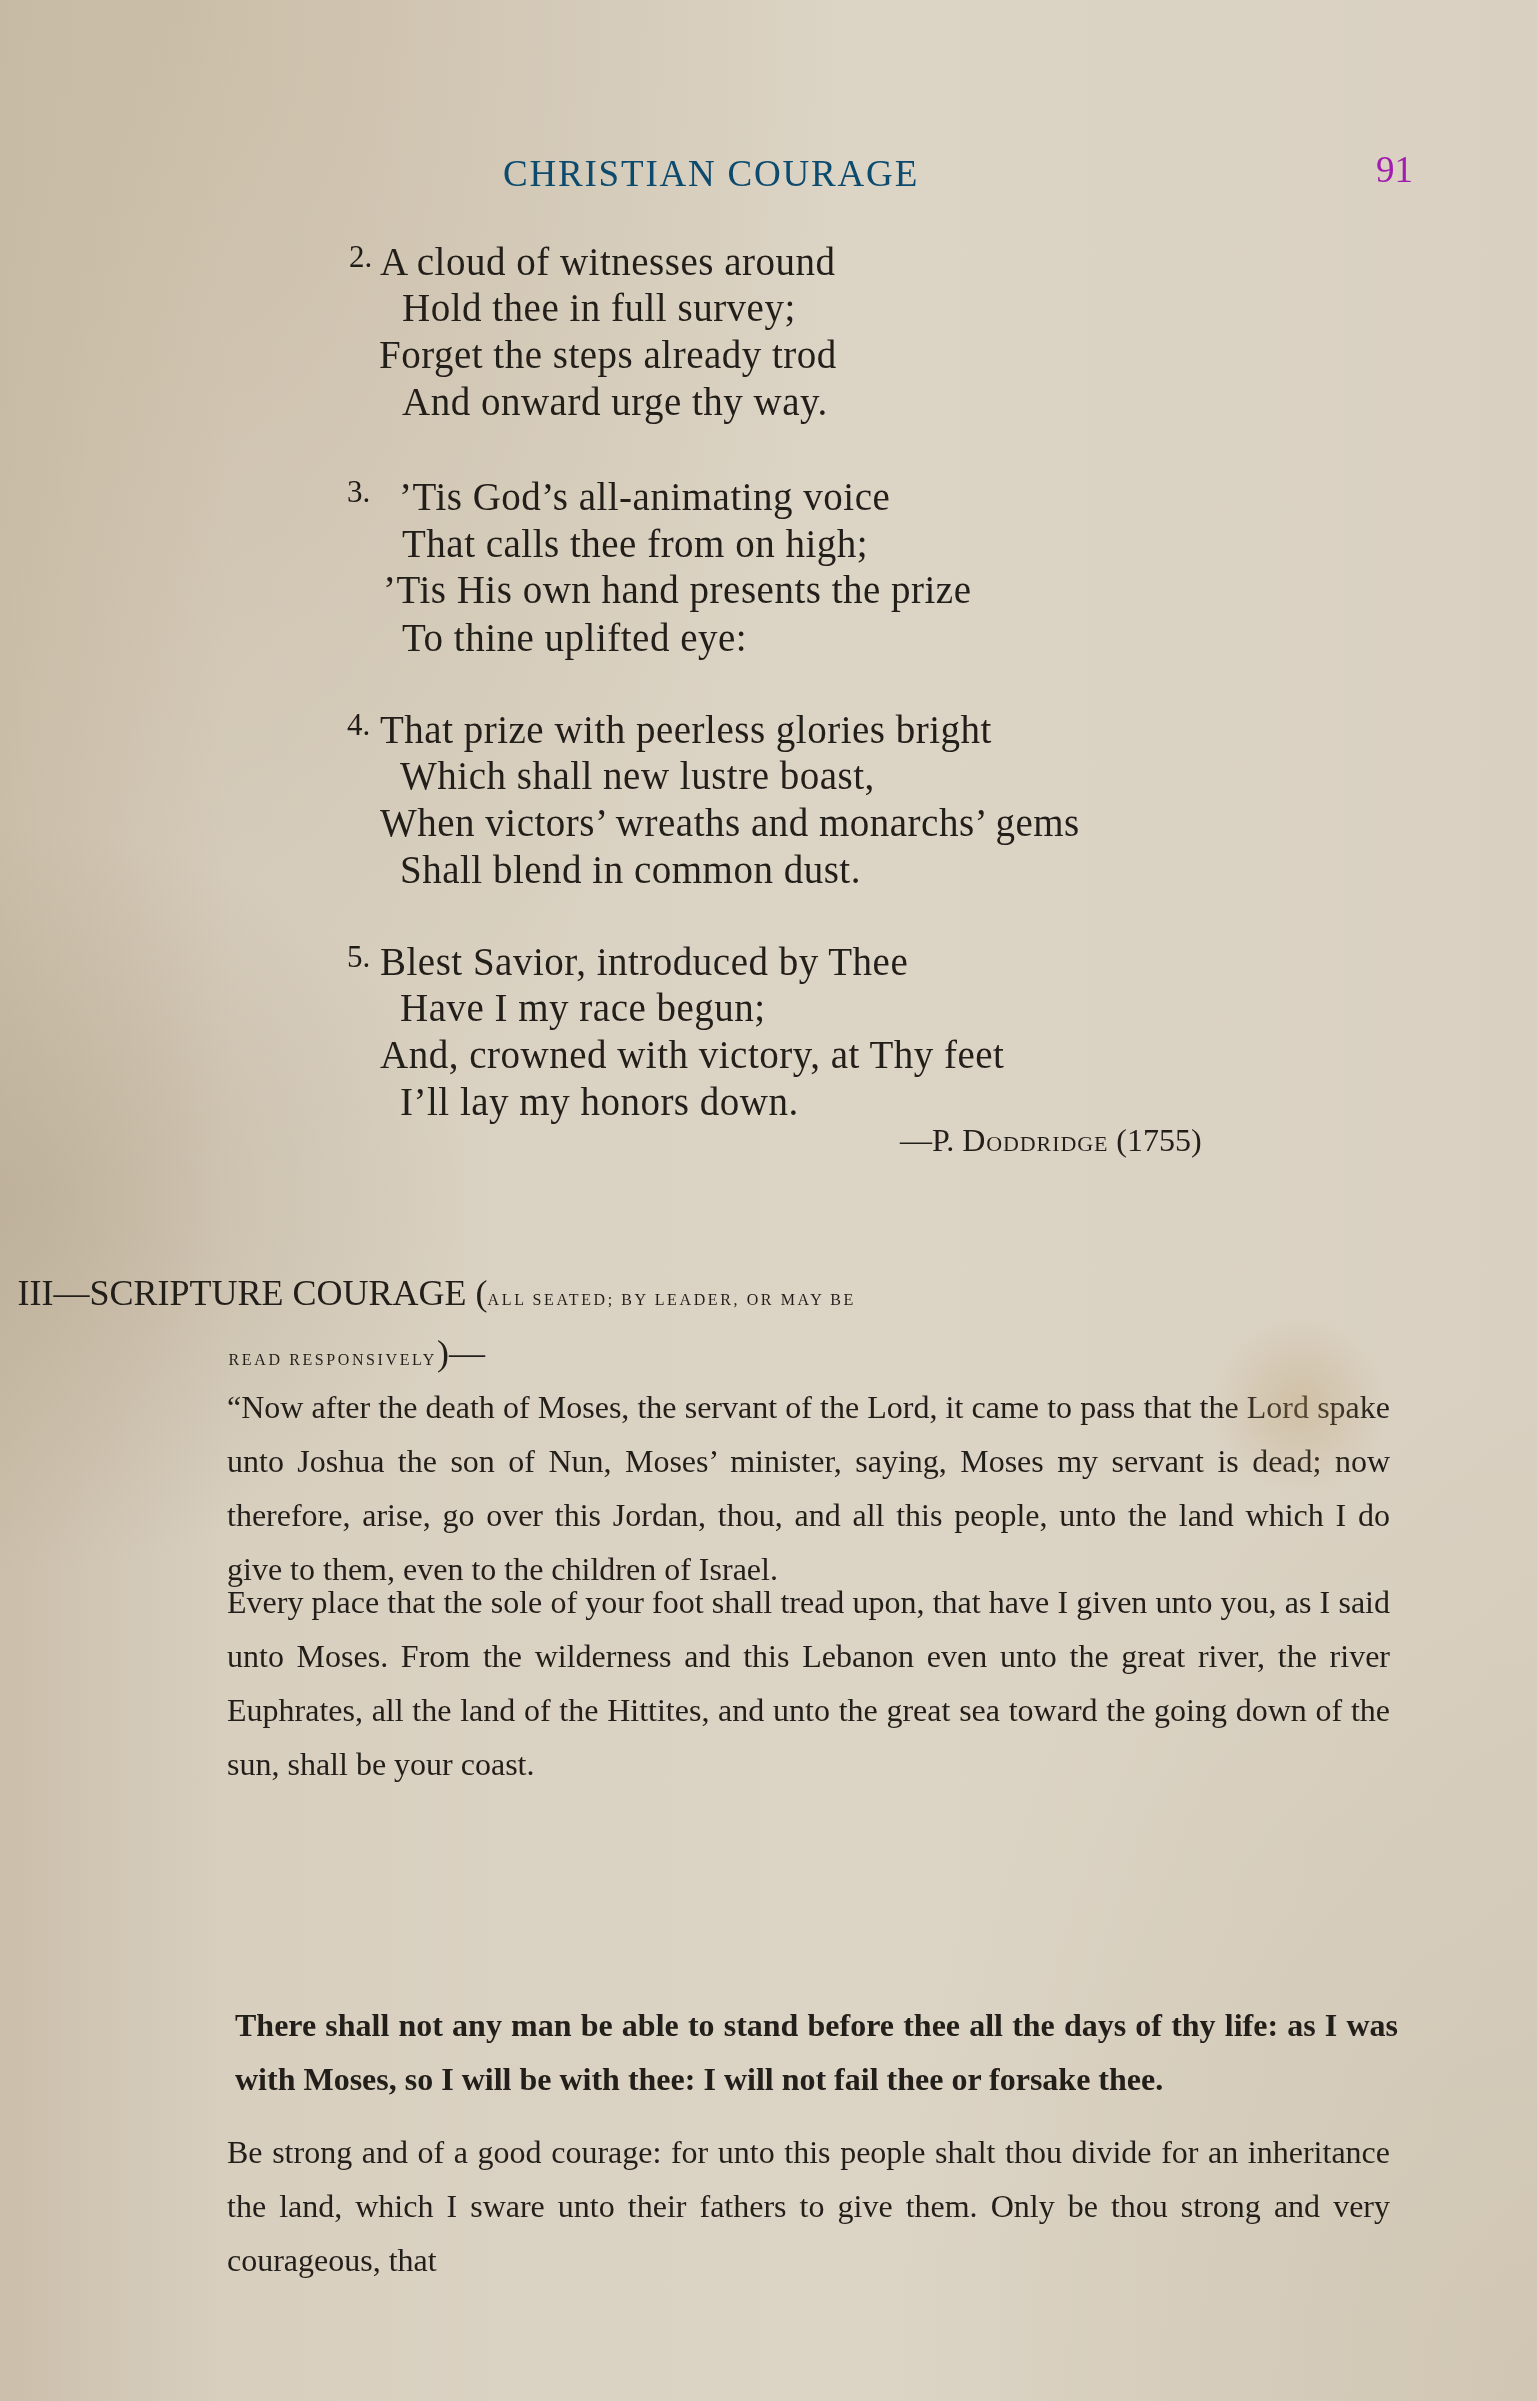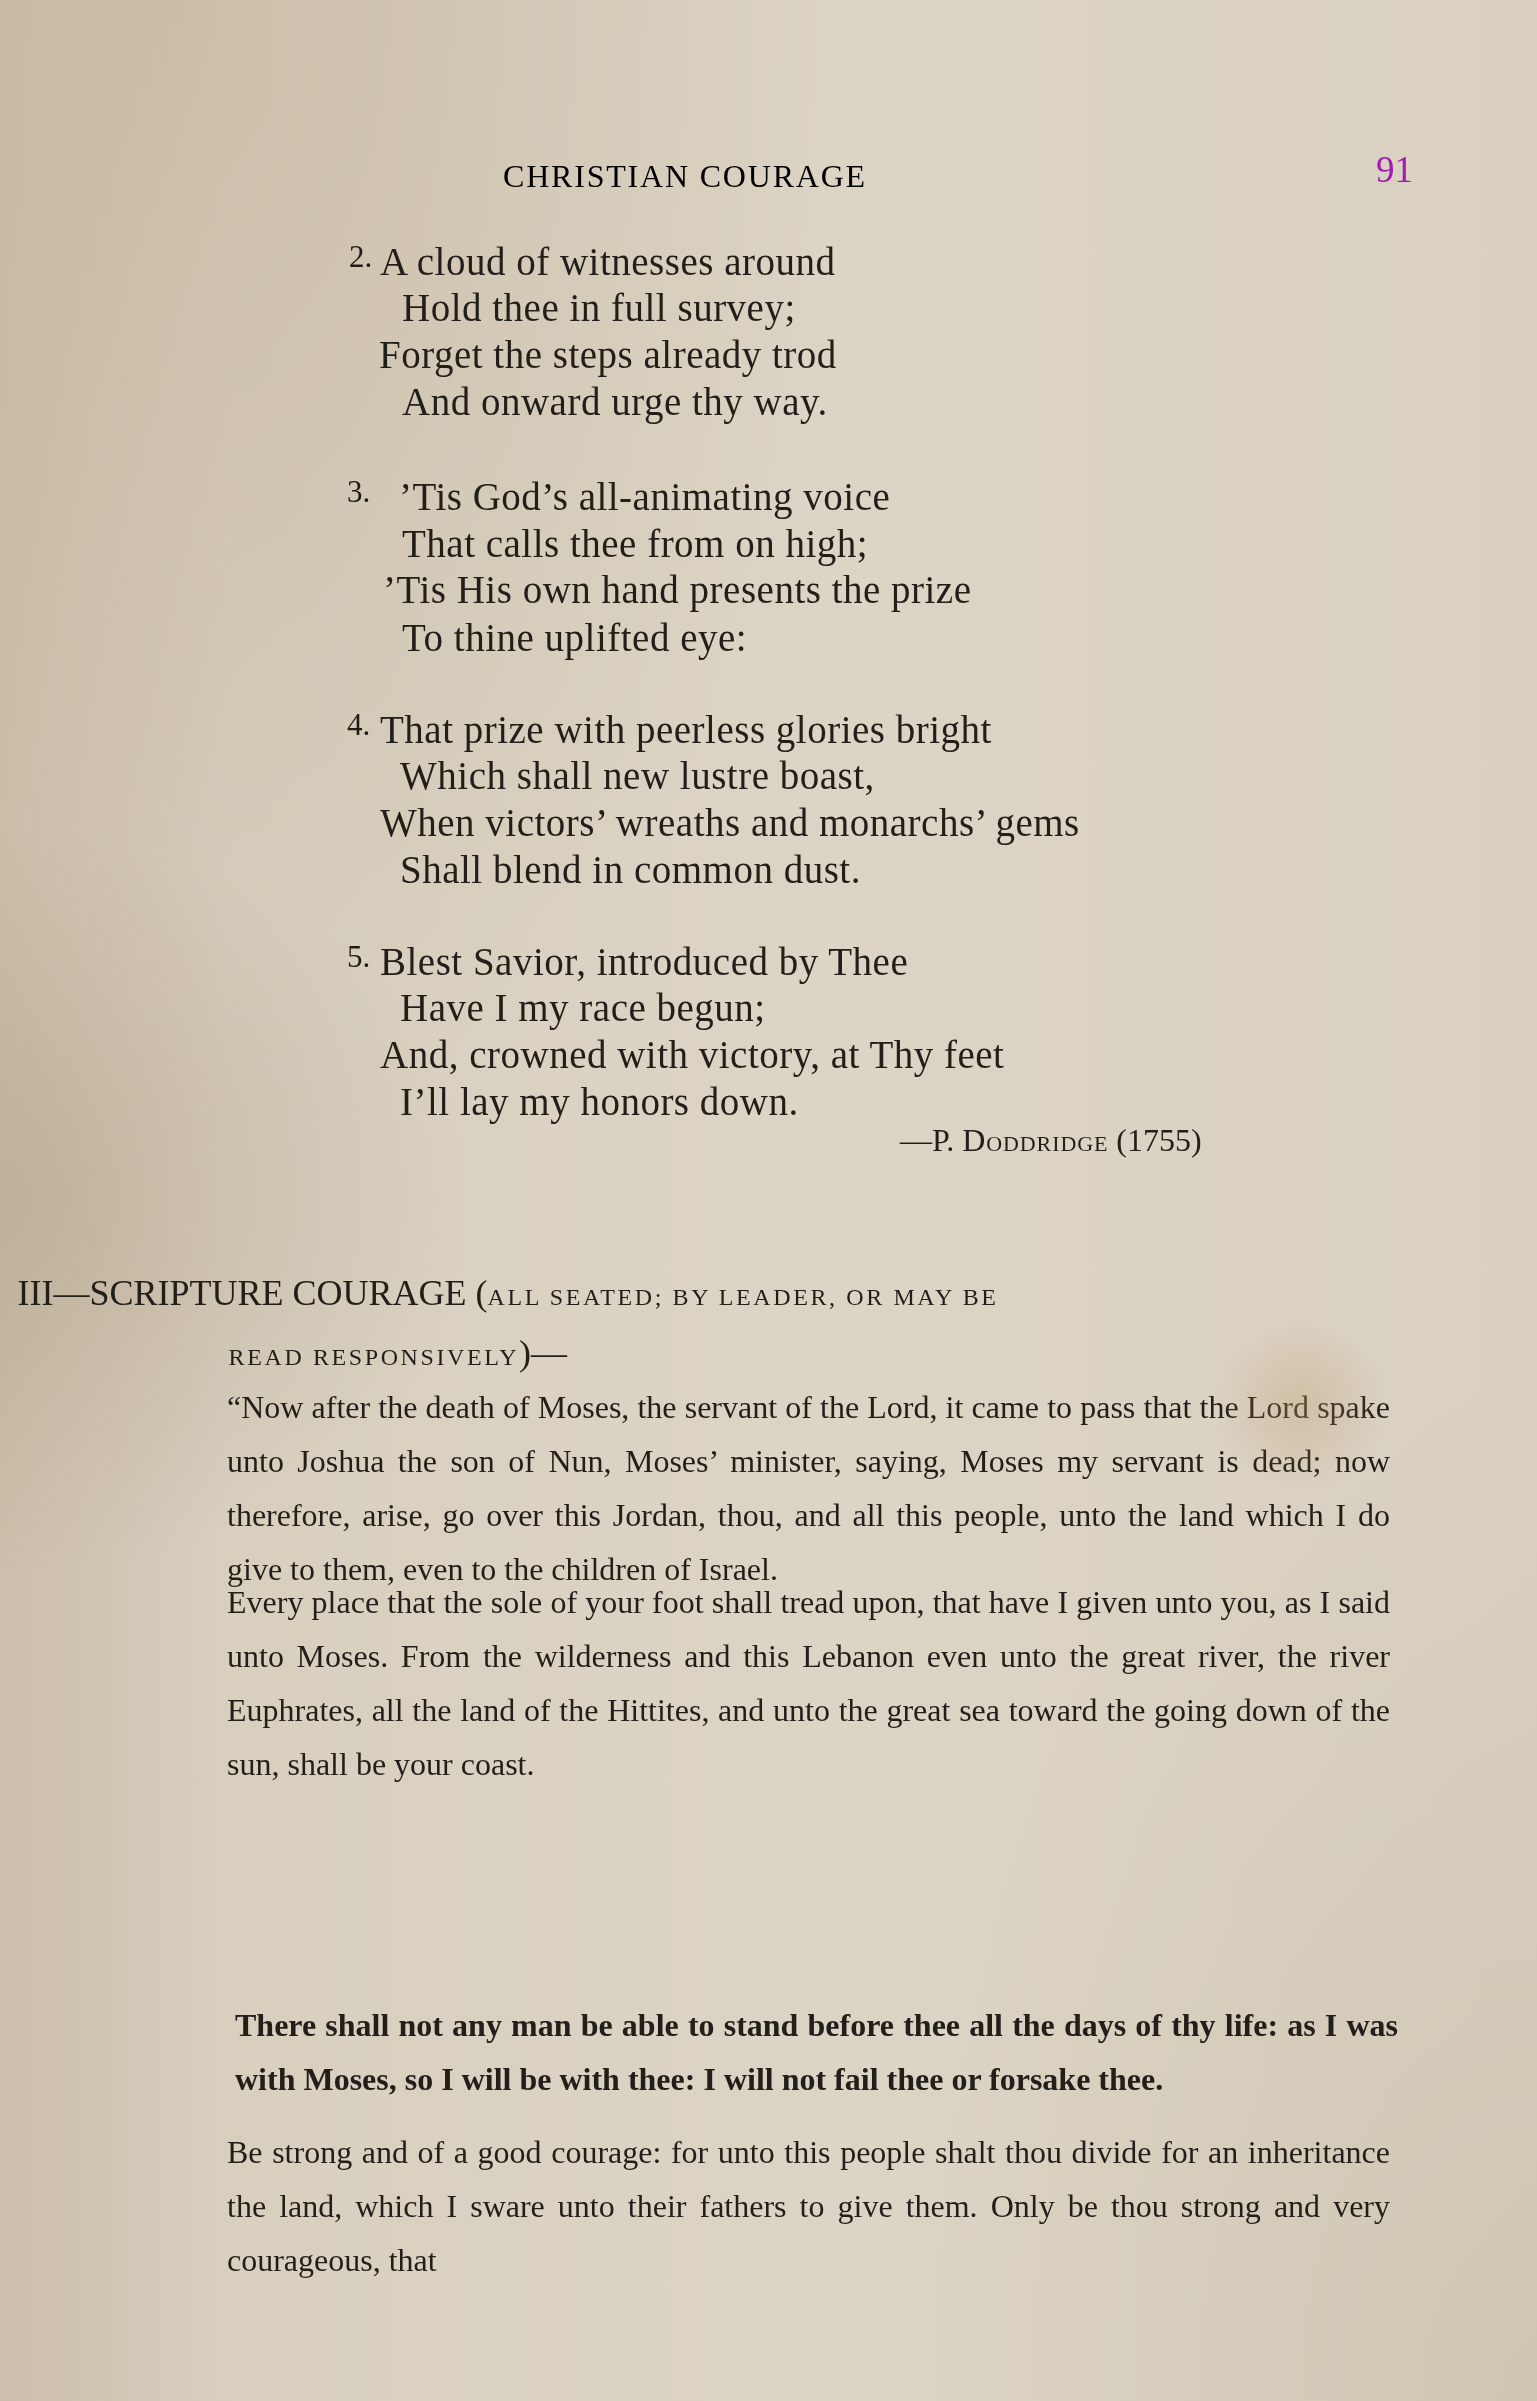--- a/index.html
+++ b/index.html
@@ -14,22 +14,22 @@
     font-family: "Liberation Serif", "DejaVu Serif", serif;
     color: #1f1b17;
     position: relative;
   }
   .page { position: absolute; inset: 0; }
 
   .running-head {
     position: absolute; top: 148px; left: 0; width: 100%;
   }
   .running-title {
-    position: absolute; left: 503px; top: 10px;
-    font-size: 32px; letter-spacing: 1.8px; color: #000000;
+    position: absolute; left: 503px; top: 4px;
+    font-size: 37px; letter-spacing: 1.8px; color: #0c4a6e;
   }
   .page-number {
     position: absolute; left: 1376px; top: 0;
     font-size: 37px; color: #a21caf;
   }
 
   .hymn { position: absolute; left: 0; top: 0; width: 100%; }
   .stanza { position: absolute; left: 0; width: 100%; }
   .line {
     position: absolute; white-space: nowrap;
@@ -41,21 +41,21 @@
     position: absolute; left: 900px; top: 1122px;
     font-size: 32px; white-space: nowrap; color: #221e19;
   }
   .attribution .sc { font-variant: small-caps; letter-spacing: 0.9px; }
 
   .section-heading {
     position: absolute; left: 17.6px; top: 1272px; width: 1370px;
     font-size: 36px; color: #221e19; white-space: nowrap;
   }
   .section-heading .sc {
-    font-size: 24px; letter-spacing: 2.6px; text-transform: uppercase;
+    font-size: 16px; letter-spacing: 2.6px; text-transform: uppercase;
   }
   .section-heading .line2 {
     position: absolute; left: 211px; top: 60px;
   }
 
   .reading { position: absolute; left: 227px; width: 1163px; }
   .para {
     position: absolute; left: 0; width: 1163px;
     font-size: 32px; line-height: 54px; text-align: justify;
     text-align-last: left; color: #221e19;

